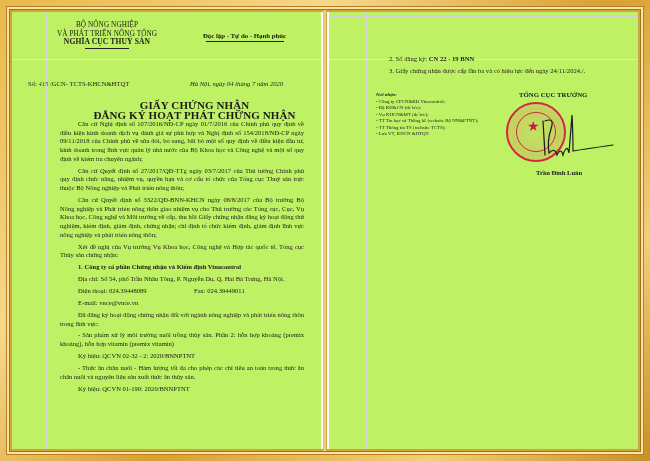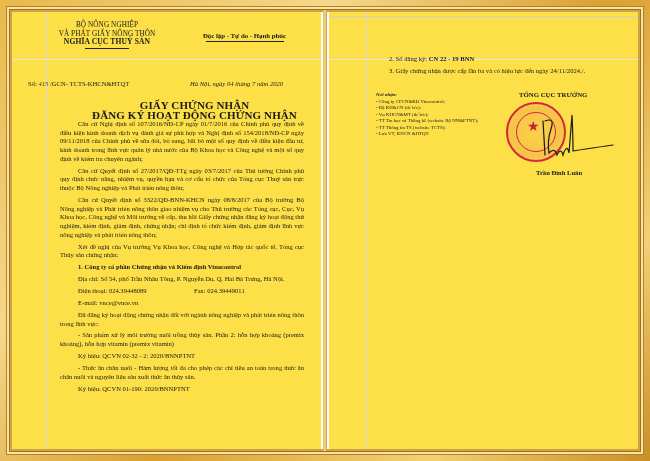--- a/index.html
+++ b/index.html
@@ -31,21 +31,21 @@
     background: #fdfeff;
     box-shadow: inset 0 0 0 1px #caa050;
   }
   .divider {
     position: absolute; top: 10px; bottom: 10px; left: 323px; width: 4px;
     background: linear-gradient(90deg, #e3b04a, #f7dc94, #c9912a);
   }
 
   .page {
     position: absolute; top: 12px; bottom: 12px;
-    background: #fde047;
+    background: #bef264;
     overflow: hidden;
   }
   .page.left { left: 12px; width: 309px; }
   .page.right { left: 329px; width: 309px; }
   .vline { position: absolute; top: 0; bottom: 0; width: 1px; background: #d7d9dc; }
   .hline { position: absolute; left: 0; right: 0; height: 1px; background: #e3e4e6; }
 
   
   .hdr-left {
     position: absolute; left: 20px; top: 9px; width: 150px;
@@ -108,21 +108,21 @@
   </div>
 </div>
 <div class="divider"></div>
 
 <div class="page left">
   <div class="vline" style="left:34px"></div>
   <div class="hline" style="top:47px"></div>
 
   <div class="hdr-left">
     <div>BỘ NÔNG NGHIỆP</div>
-    <div>VÀ PHÁT GIẤY NÔNG THÔN</div>
+    <div>VÀ PHÁT TRIỂN NÔNG TỔNG</div>
     <div class="bold">NGHĨA CỤC THUỶ SẢN</div>
     <span class="ul"></span>
   </div>
 
   <div class="hdr-right">
     <div class="sub">Độc lập - Tự do - Hạnh phúc</div>
     <span class="ul"></span>
   </div>
 
   <div class="num-line">
@@ -133,21 +133,21 @@
   <div class="date-line">
     <span>Hà Nội, ngày</span>
     <span>04</span>
     <span>tháng</span>
     <span>7</span>
     <span>năm</span>
     <span>2020</span>
   </div>
 
   <div class="title" style="top:87px">GIẤY CHỨNG NHẬN</div>
-  <div class="title" style="top:97px">ĐĂNG KÝ HOẠT ĐỘNG CHỨNG NHẬN</div>
+  <div class="title" style="top:97px">ĐĂNG KÝ HOẠT PHÁT CHỨNG NHẬN</div>
 
   <div class="body">
     <p>Căn cứ Nghị định số 107/2016/NĐ-CP ngày 01/7/2016 của Chính phủ quy định về điều kiện kinh doanh dịch vụ đánh giá sự phù hợp và Nghị định số 154/2018/NĐ-CP ngày 09/11/2018 của Chính phủ về sửa đổi, bổ sung, bãi bỏ một số quy định về điều kiện đầu tư, kinh doanh trong lĩnh vực quản lý nhà nước của Bộ Khoa học và Công nghệ và một số quy định về kiểm tra chuyên ngành;</p>
     <p>Căn cứ Quyết định số 27/2017/QĐ-TTg ngày 03/7/2017 của Thủ tướng Chính phủ quy định chức năng, nhiệm vụ, quyền hạn và cơ cấu tổ chức của Tổng cục Thuỷ sản trực thuộc Bộ Nông nghiệp và Phát triển nông thôn;</p>
     <p>Căn cứ Quyết định số 3322/QĐ-BNN-KHCN ngày 08/8/2017 của Bộ trưởng Bộ Nông nghiệp và Phát triển nông thôn giao nhiệm vụ cho Thủ trưởng các Tổng cục, Cục, Vụ Khoa học, Công nghệ và Môi trường về cấp, thu hồi Giấy chứng nhận đăng ký hoạt động thử nghiệm, kiểm định, giám định, chứng nhận; chỉ định tổ chức kiểm định, giám định lĩnh vực nông nghiệp và phát triển nông thôn;</p>
     <p>Xét đề nghị của Vụ trưởng Vụ Khoa học, Công nghệ và Hợp tác quốc tế, Tổng cục Thủy sản chứng nhận:</p>
     <p class="org">1. Công ty cổ phần Chứng nhận và Kiểm định Vinacontrol</p>
     <p>Địa chỉ: Số 54, phố Trần Nhân Tông, P. Nguyễn Du, Q. Hai Bà Trưng, Hà Nội.</p>
     <div class="row2" style="margin-bottom:3.2px">
       <span>Điện thoại: 024.39448089</span>

